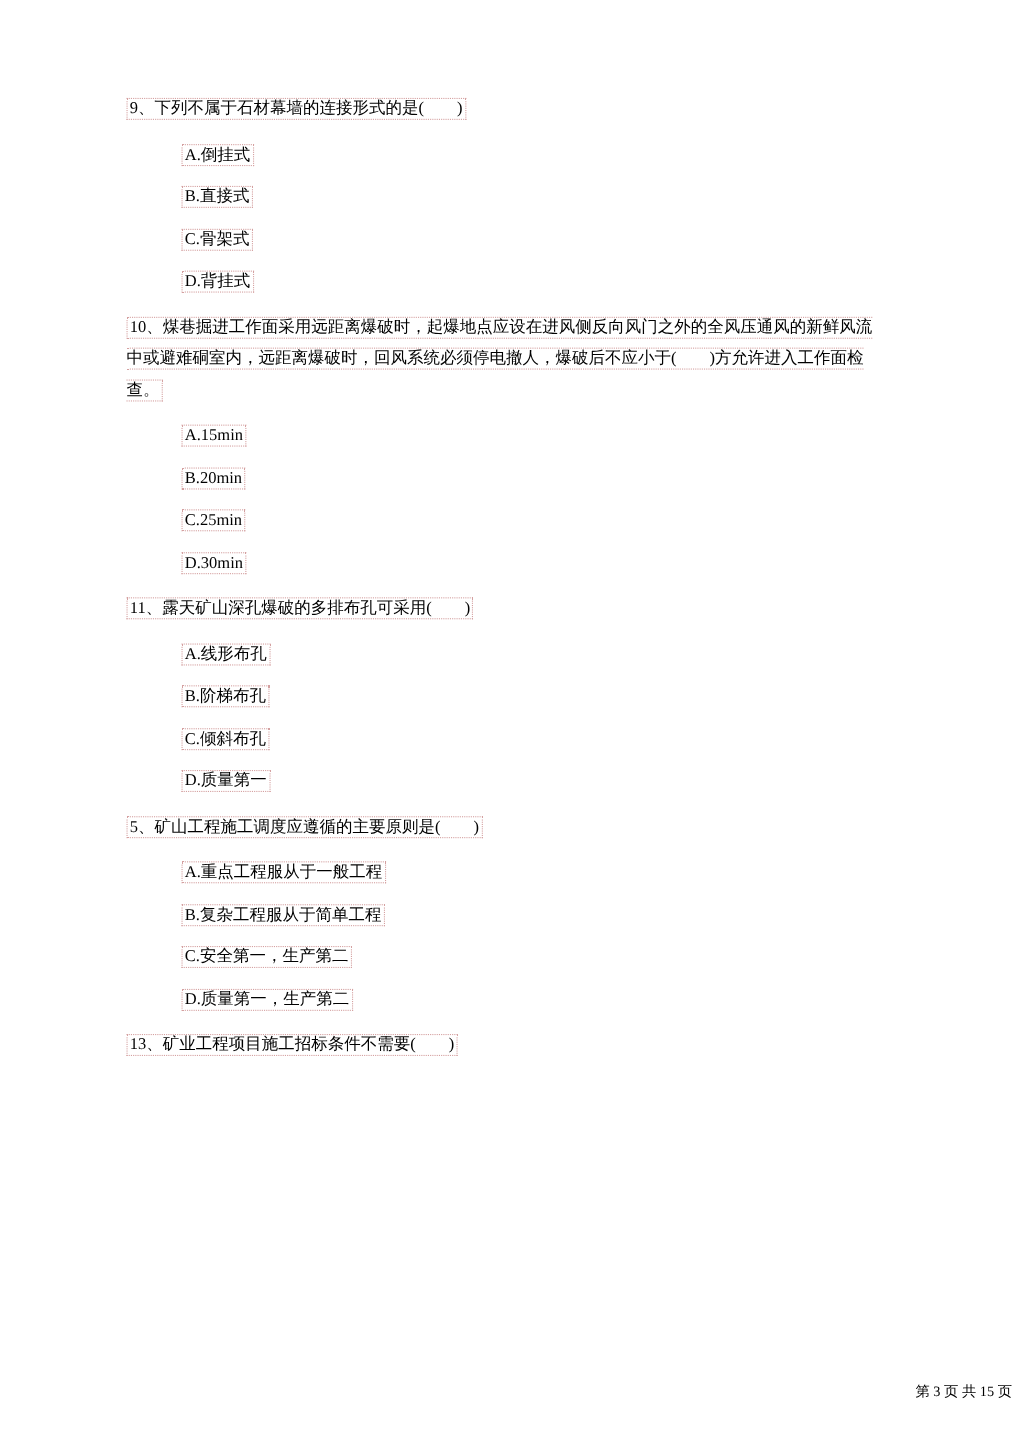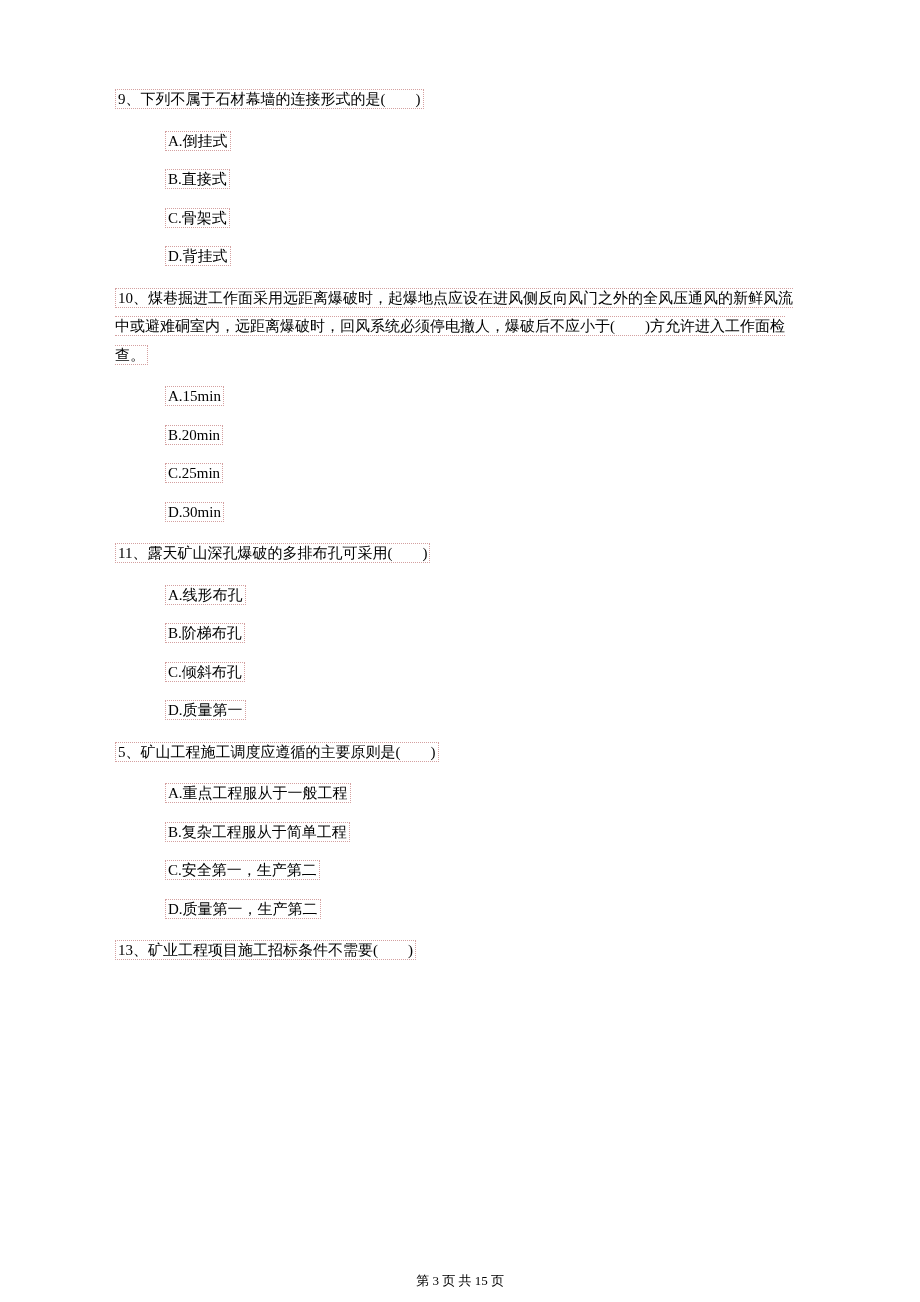--- a/index.html
+++ b/index.html
@@ -31,24 +31,24 @@
       margin-bottom: 16px;
     }
     .question {
       display: inline;
       border: 1px dotted #d4a0a0;
       padding: 1px 2px;
       line-height: 1.9;
     }
     .footer {
       position: absolute;
-      bottom: 12px;
+      bottom: 28px;
       left: 0;
       width: 920px;
-      text-align: center;
+      text-align: right;
       font-size: 13px;
     }
   </style>
 </head>
 <body>
 
 <div>
 </div>
 
 <div class="question-block">

